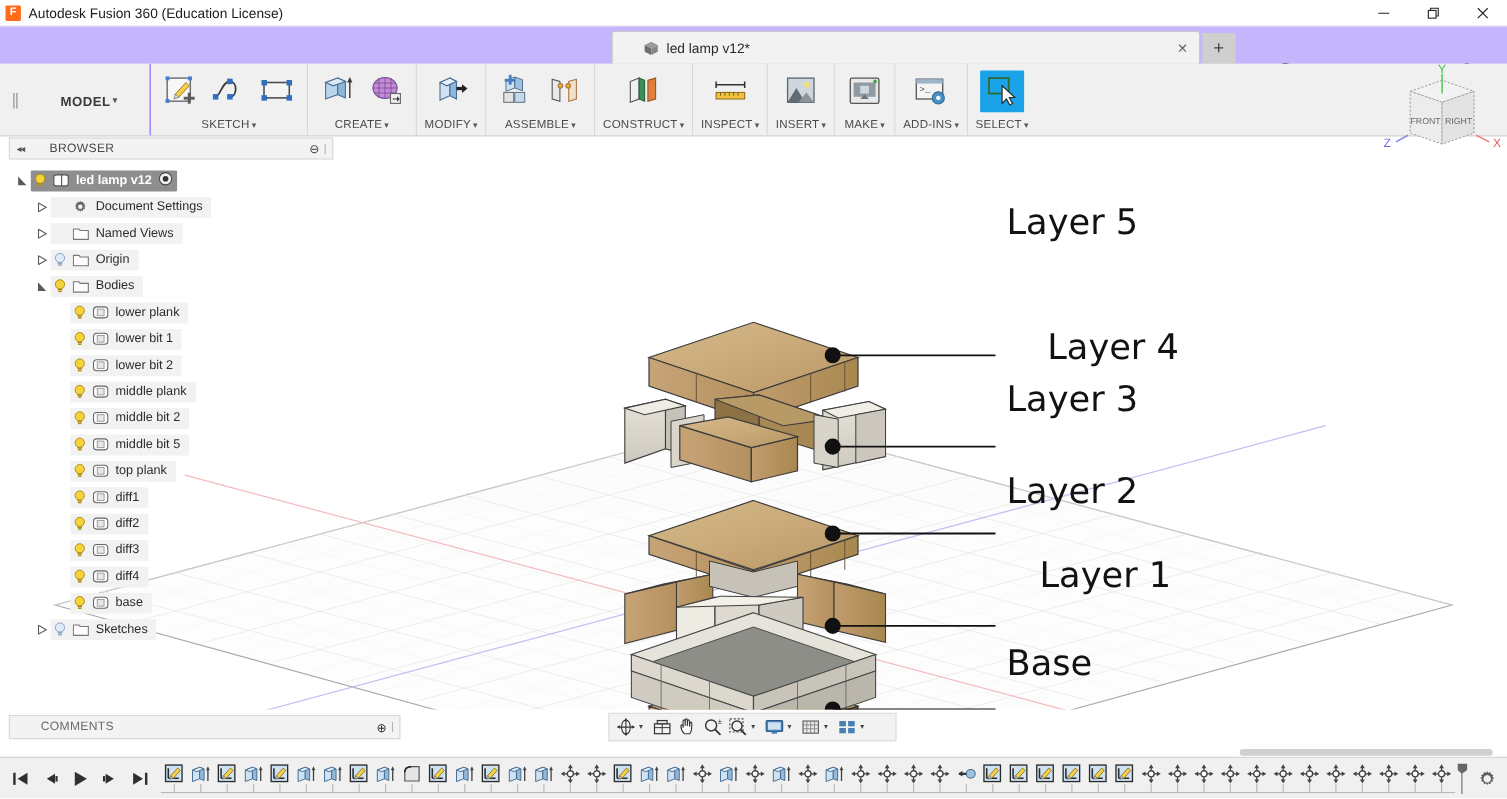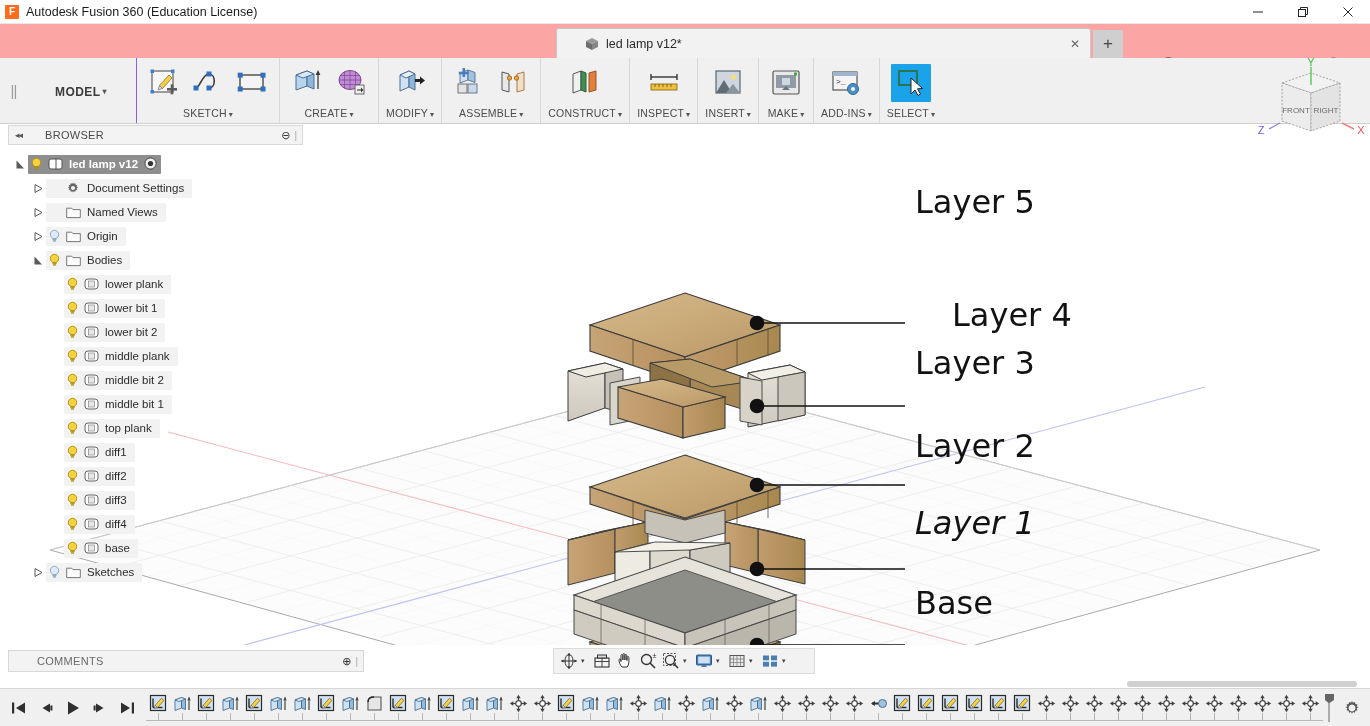--- a/index.html
+++ b/index.html
@@ -25,21 +25,21 @@
   .title-text { font-size: 12.5px; color: #1b1b1b; }
   .winctl { margin-left: auto; display: flex; height: 24px; }
   .winbtn {
     width: 45px; height: 24px; display: flex; align-items: center;
     justify-content: center; font-size: 13px; color: #2b2b2b;
   }
 
   
   .tabstrip {
     position: absolute; top: 24px; left: 0; width: 1370px; height: 34px;
-    background: #fca5a5; display: flex; align-items: flex-end; padding-left: 19px;
+    background: #c4b5fd; display: flex; align-items: flex-end; padding-left: 19px;
   }
   .doc-tab {
     position: absolute; left: 556px; top: 4px; width: 535px; height: 30px;
     background: #f2f2f2; border: 1px solid #c8c8c8; border-bottom: none;
     border-radius: 3px 3px 0 0; display: flex; align-items: center;
   }
   .doc-tab .cube {
     width: 14px; height: 14px; margin-left: 28px; margin-right: 7px;
     position: relative;
   }
@@ -641,21 +641,21 @@
         <circle cx="757" cy="520" r="6.5"></circle>
       <line x1="757" y1="599" x2="905" y2="599"></line>
         <circle cx="757" cy="599" r="6.5"></circle>
     </g>
   </svg>
 
   <div class="vlabel" style="left:915px; top:183px;">Layer 5</div>
   <div class="vlabel" style="left:952px; top:266px;margin-top:30px;">Layer 4</div>
   <div class="vlabel" style="left:915px; top:344px;">Layer 3</div>
   <div class="vlabel" style="left:915px; top:427px;">Layer 2</div>
-  <div class="vlabel" style="left:915px; top:504px;font-style:italic;">Layer 1</div>
+  <div class="vlabel" style="left:945px; top:504px;">Layer 1</div>
   <div class="vlabel" style="left:915px; top:584px;">Base</div>
 
   <svg class="viewcube" viewBox="0 0 118 100">
     <polygon points="30,28 59,18 88,28 59,38" fill="#f2f2f2" stroke="#9a9a9a" stroke-width=".9" stroke-dasharray="2 1.6"></polygon>
     <polygon points="30,28 59,38 59,76 30,66" fill="#ececec" stroke="#9a9a9a" stroke-width=".9" stroke-dasharray="2 1.6"></polygon>
     <polygon points="88,28 88,66 59,76 59,38" fill="#e3e3e3" stroke="#9a9a9a" stroke-width=".9" stroke-dasharray="2 1.6"></polygon>
     <text x="44" y="58" font-size="8" fill="#6a6a6a" text-anchor="middle" font-family="Liberation Sans">FRONT</text>
     <text x="74" y="58" font-size="8" fill="#6a6a6a" text-anchor="middle" font-family="Liberation Sans">RIGHT</text>
     <line x1="59" y1="30" x2="59" y2="12" stroke="#55c855" stroke-width="1.4"></line>
     <text x="59" y="11" font-size="11" fill="#44bb44" text-anchor="middle" font-family="Liberation Sans">Y</text>
@@ -892,21 +892,21 @@
     <rect x="4.4" y="9.4" width="4.2" height="1.5" fill="#b08f10"></rect>
     <rect x="4.9" y="11.2" width="3.2" height="1.4" fill="#b08f10"></rect>
   </svg>
           </span>
           <span class="ficon">
             <svg width="15" height="14" viewBox="0 0 15 14">
               <rect x="1" y="2" width="13" height="10" rx="3" fill="#fdfdfd" stroke="#666" stroke-width="1"></rect>
               <rect x="4.4" y="4" width="6.2" height="6" fill="#e7e7e7" stroke="#8a8a8a" stroke-width=".7"></rect>
             </svg>
           </span>
-          <span class="tlabel">middle bit 1</span>
+          <span class="tlabel">middle bit 5</span>
         </div>
       </div>
       <div class="trow">
         <div style="width: 40px;"></div>
         <span class="tw"></span>
         <div class="hit">
           <span class="bulb">
             <svg width="13" height="14" viewBox="0 0 13 14">
     <circle cx="6.5" cy="5.5" r="4.2" fill="#f6d23c" stroke="#b08f10" stroke-width=".9"></circle>
     <rect x="4.4" y="9.4" width="4.2" height="1.5" fill="#b08f10"></rect>

